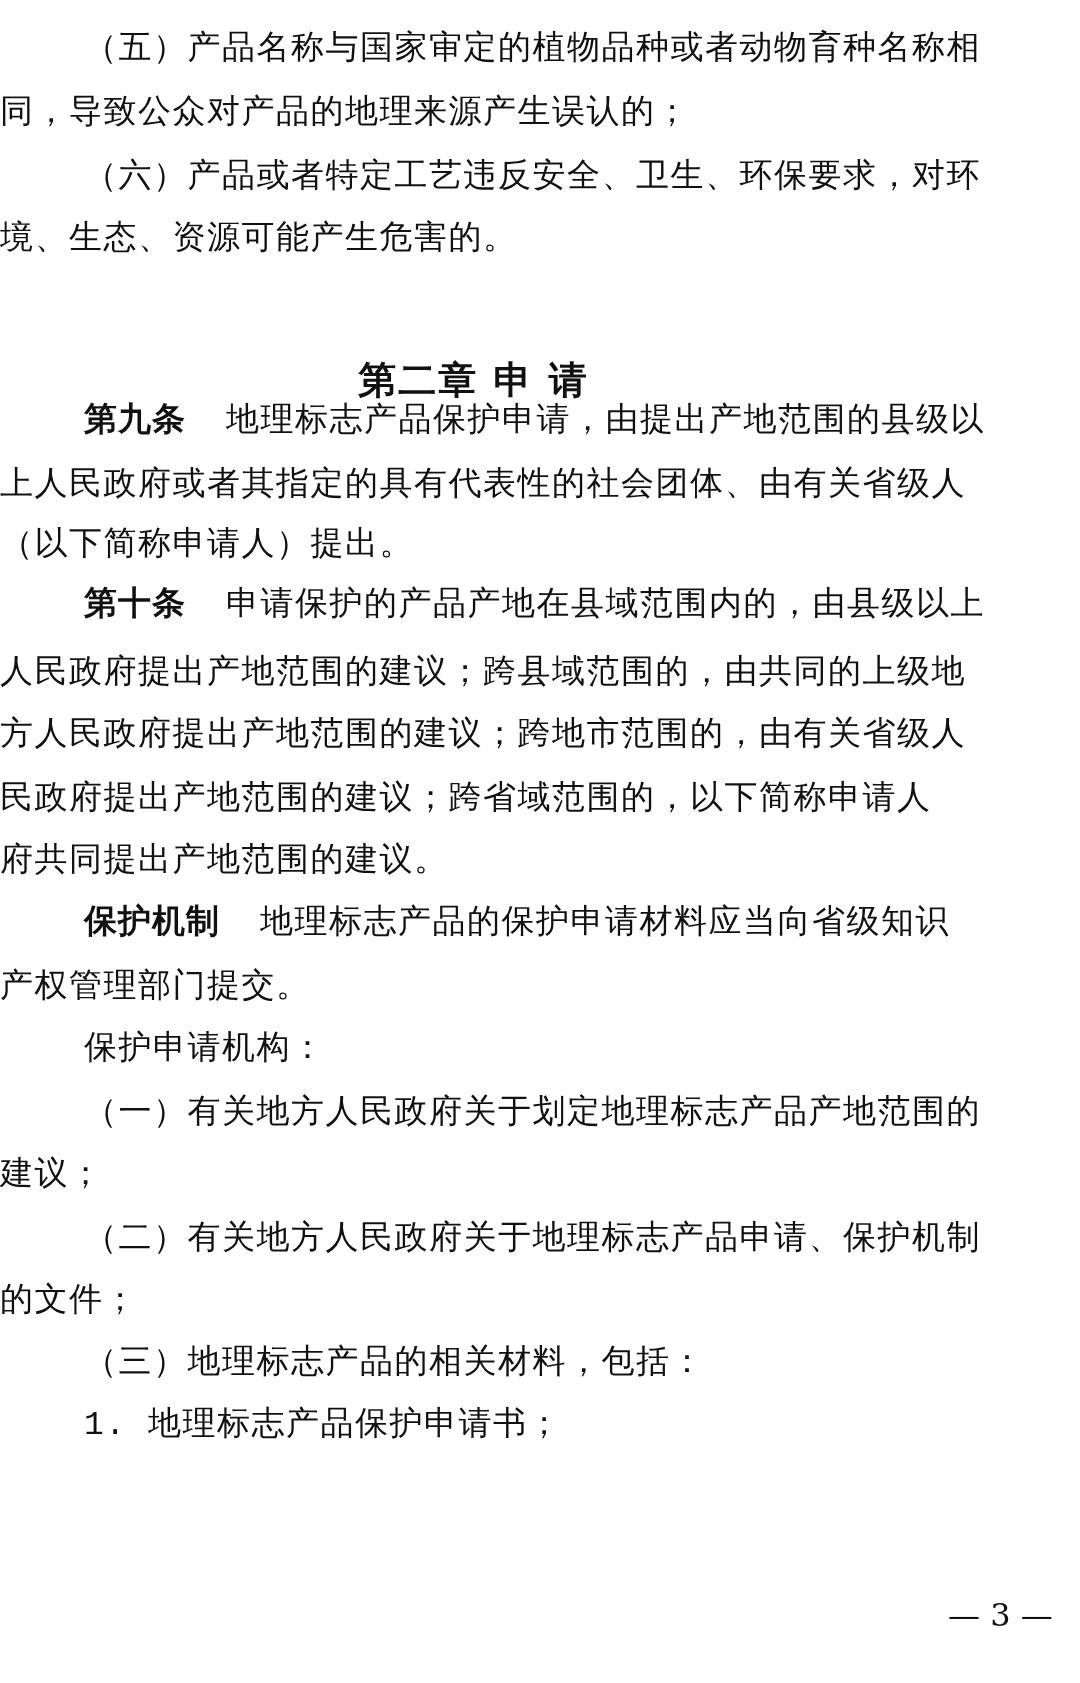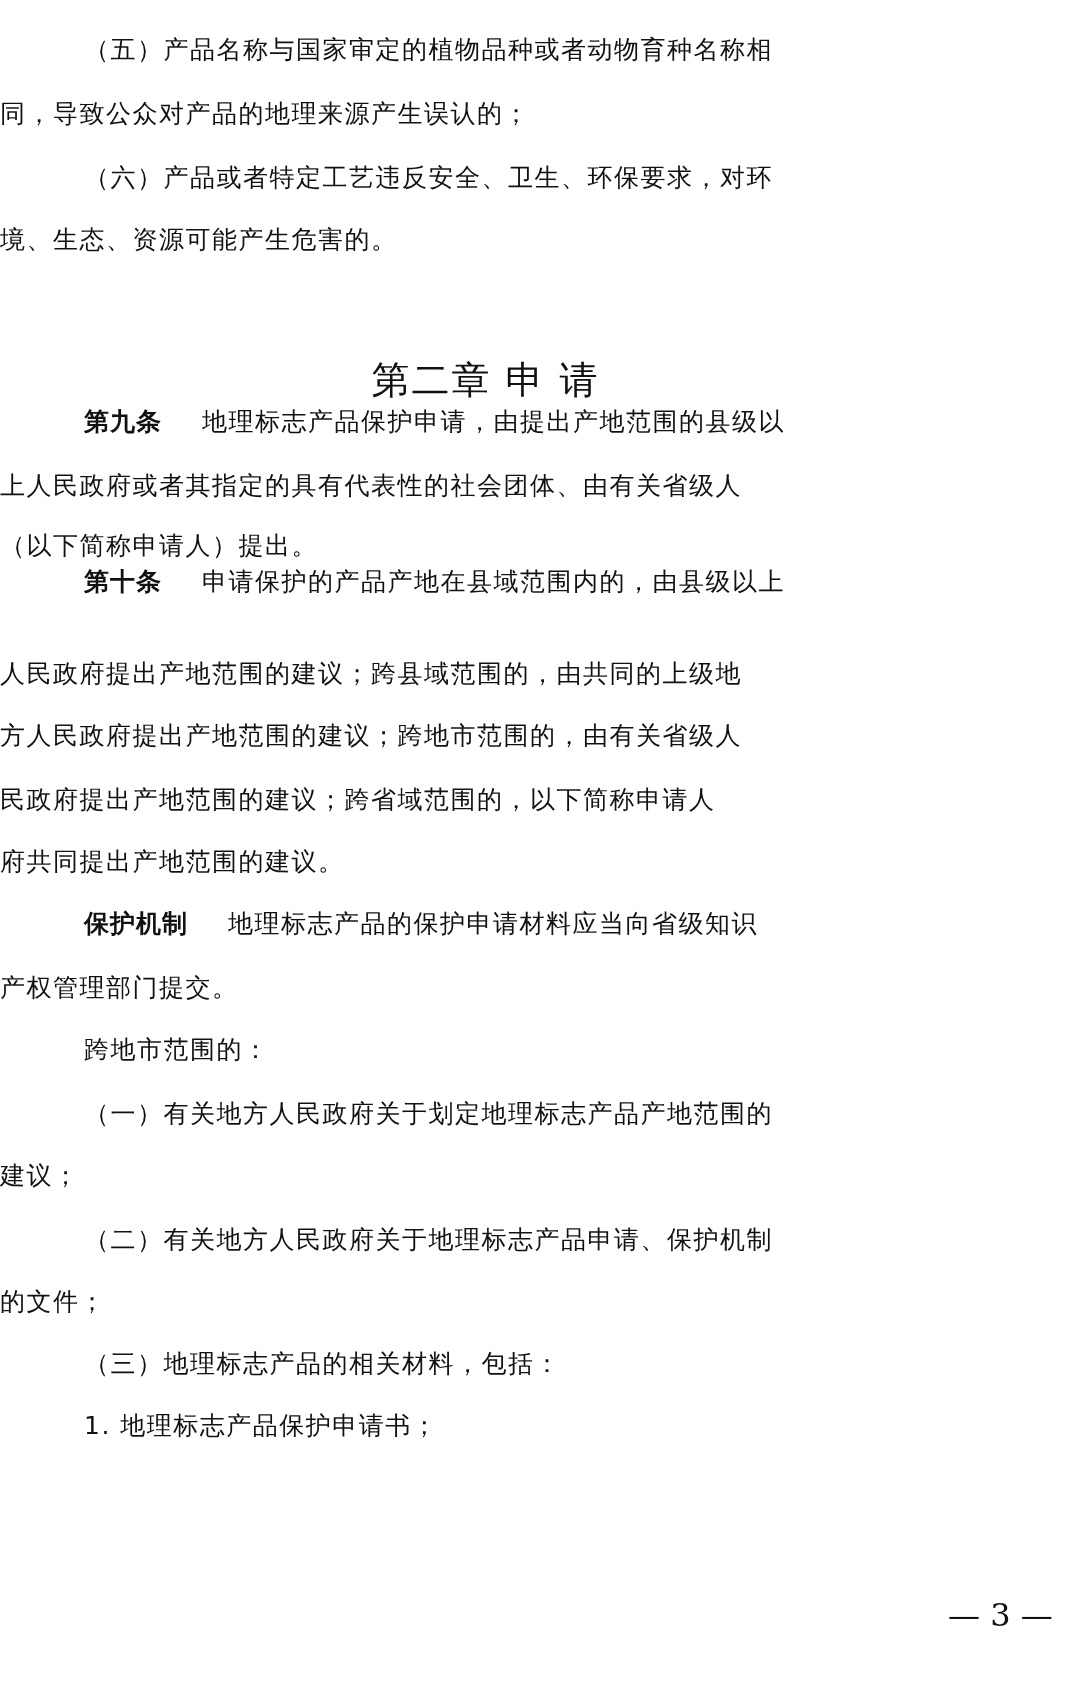--- a/index.html
+++ b/index.html
@@ -3,28 +3,29 @@
 <meta charset="utf-8">
 <style>
   html, body { margin: 0; padding: 0; background: #ffffff; }
   body {
     width: 1080px; height: 1683px; position: relative; overflow: hidden;
     font-family: "DejaVu Sans", "Liberation Sans", sans-serif;
     color: #111111;
   }
   .line {
     position: absolute; left: 0; width: 1080px;
-    font-size: 25px; line-height: 40px; white-space: nowrap;
+    font-size: 33px; line-height: 40px; white-space: nowrap;
     letter-spacing: 1.5px;
+    font-family: Liberation Mono, monospace;
   }
   .indent { left: 84px; width: 996px; }
   .art { font-weight: bold; letter-spacing: 1px; margin-right: 40px; }
   .heading {
     position: absolute; top: 358px; left: 0; width: 947px; text-align: center;
-    font-size: 38px; font-weight: normal; line-height: 44px; letter-spacing: 2px; margin-left: 12px;
+    font-size: 38px; font-weight: bold; line-height: 44px; letter-spacing: 2px;
   }
   .pagenum {
     position: absolute; top: 1595px; left: 948px; font-size: 32px;
     font-family: "DejaVu Serif", "Liberation Serif", serif; line-height: 40px;
   }
 </style>
 </head>
 <body>
 
 <div>
@@ -34,33 +35,33 @@
   <div class="line" style="top:220px">境、生态、资源可能产生危害的。</div>
 
   <div class="heading">第二章  申 请</div>
 
   <div class="line indent" style="top:402px">
     <span class="art">第九条</span><span>地理标志产品保护申请，由提出产地范围的县级以</span>
   </div>
   <div class="line" style="top:466px">上人民政府或者其指定的具有代表性的社会团体、由有关省级人</div>
   <div class="line" style="top:526px">（以下简称申请人）提出。</div>
 
-  <div class="line indent" style="top:562px">
+  <div class="line indent" style="top:586px">
     <span class="art">第十条</span><span>申请保护的产品产地在县域范围内的，由县级以上</span>
   </div>
   <div class="line" style="top:654px">人民政府提出产地范围的建议；跨县域范围的，由共同的上级地</div>
   <div class="line" style="top:716px">方人民政府提出产地范围的建议；跨地市范围的，由有关省级人</div>
   <div class="line" style="top:780px">民政府提出产地范围的建议；跨省域范围的，以下简称申请人</div>
   <div class="line" style="top:842px">府共同提出产地范围的建议。</div>
 
   <div class="line indent" style="top:904px">
     <span class="art">保护机制</span><span>地理标志产品的保护申请材料应当向省级知识</span>
   </div>
   <div class="line" style="top:968px">产权管理部门提交。</div>
-  <div class="line indent" style="top:1030px">跨地市范围的：</div>
+  <div class="line indent" style="top:1030px">保护申请机构：</div>
   <div class="line indent" style="top:1094px">（一）有关地方人民政府关于划定地理标志产品产地范围的</div>
   <div class="line" style="top:1156px">建议；</div>
   <div class="line indent" style="top:1220px">（二）有关地方人民政府关于地理标志产品申请、保护机制</div>
   <div class="line" style="top:1282px">的文件；</div>
   <div class="line indent" style="top:1344px">（三）地理标志产品的相关材料，包括：</div>
   <div class="line indent" style="top:1406px">1. 地理标志产品保护申请书；</div>
 
   <div class="pagenum">— 3 —</div>
 </div>
 

